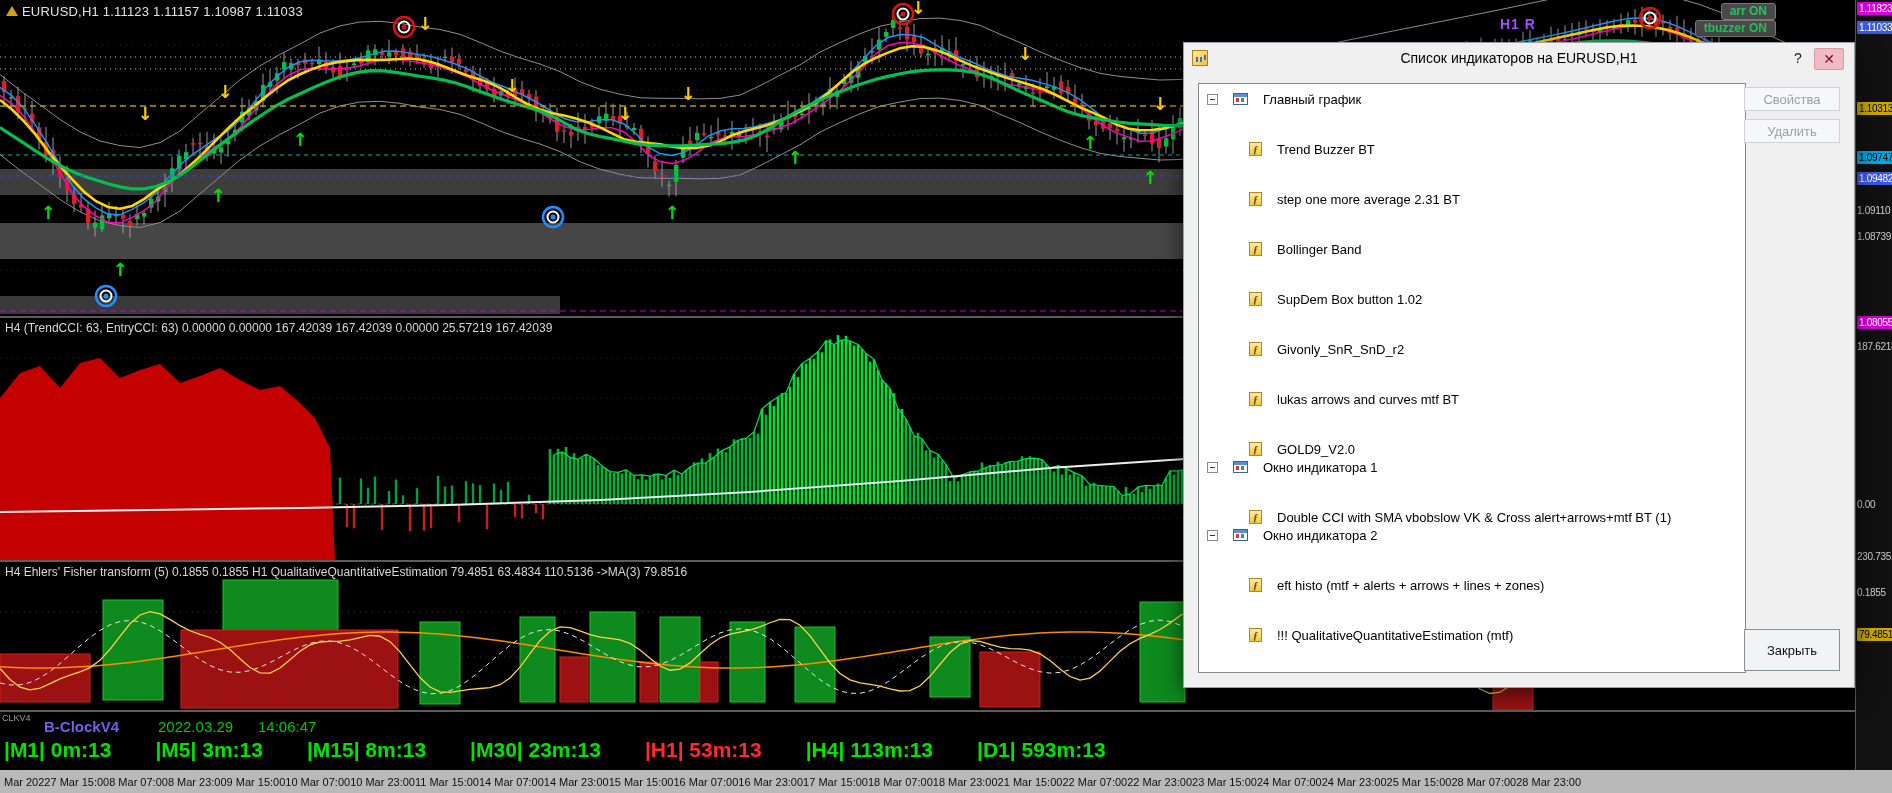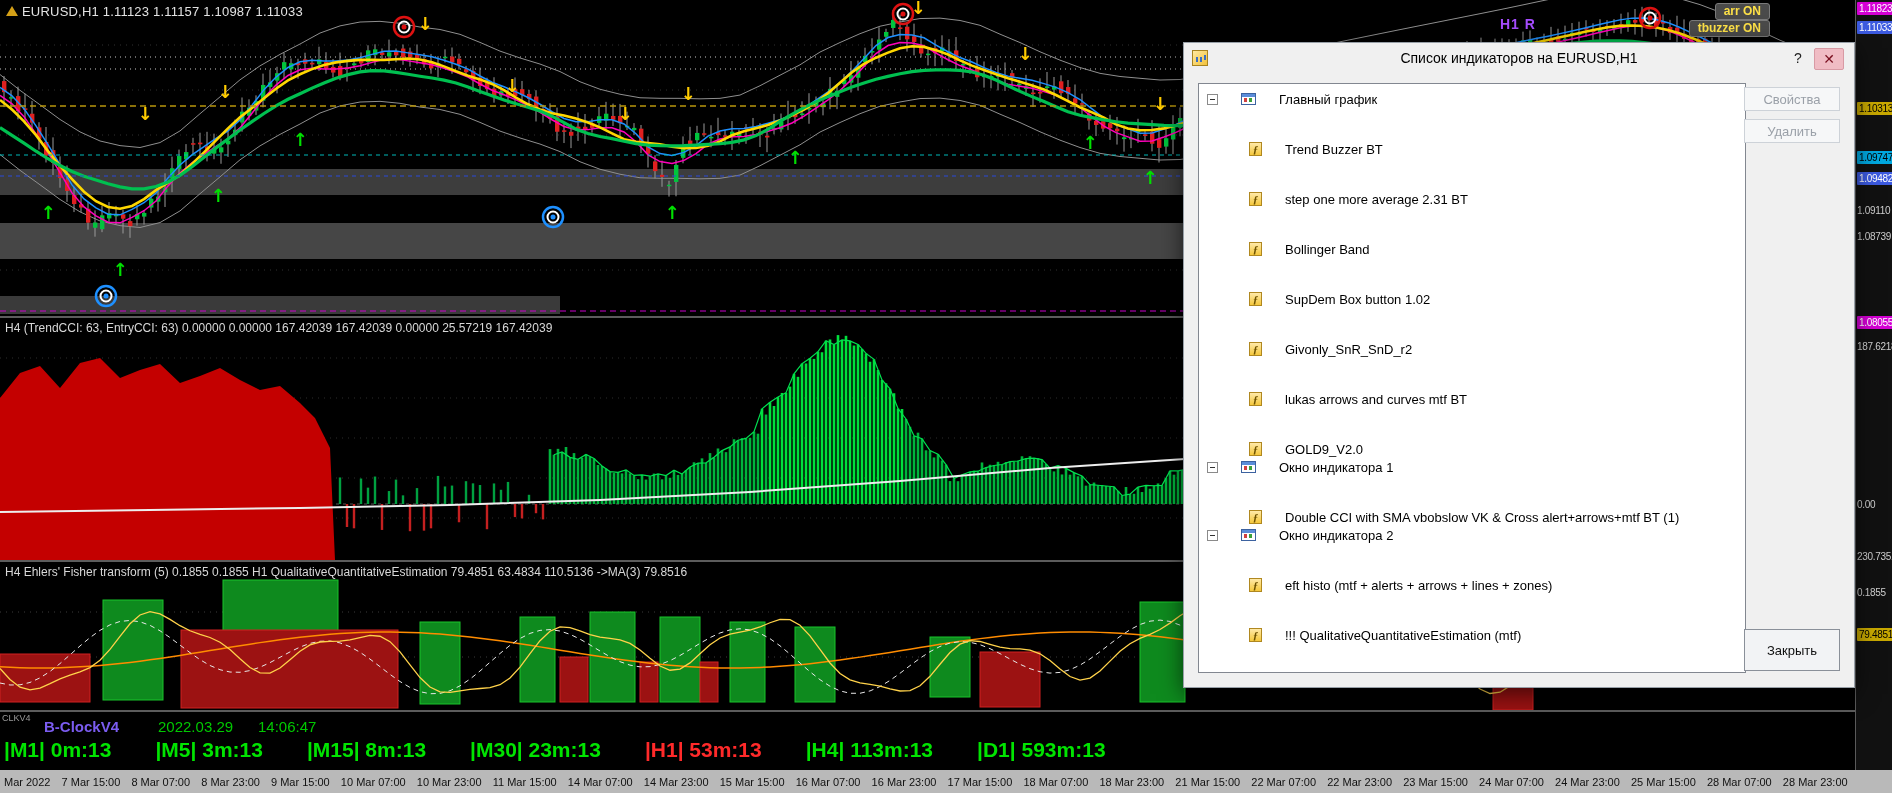--- a/index.html
+++ b/index.html
@@ -2,49 +2,49 @@
 <html><head>
 <meta charset="utf-8">
 <style>
   html,body{margin:0;padding:0;background:#000;}
   #root{position:relative;width:1892px;height:793px;overflow:hidden;background:#000;font-family:"Liberation Sans",sans-serif;}
   svg{display:block;}
   .abs{position:absolute;}
   
   .chart-info{position:absolute;left:22px;top:4px;color:#e2e2e2;font-size:13px;letter-spacing:.2px;}
   .sym-icon{position:absolute;left:6px;top:6px;width:0;height:0;border-left:6px solid transparent;border-right:6px solid transparent;border-bottom:10px solid #d4a017;}
-  .toggle-btn{position:absolute;right:122px;background:#4a4a4a;border:1px solid #7a7a7a;border-radius:3px;color:#fde047;font-size:12px;font-weight:bold;padding:0 8px;height:15px;line-height:15px;}
+  .toggle-btn{position:absolute;right:116px;background:#4a4a4a;border:1px solid #7a7a7a;border-radius:3px;color:#22c55e;font-size:12px;font-weight:bold;padding:0 8px;height:15px;line-height:15px;}
   .mtf-label{position:absolute;left:1500px;top:16px;color:#a64dff;font-weight:bold;font-size:14px;letter-spacing:1px;}
   .ind-label{position:absolute;color:#d8d8d8;font-size:12px;left:5px;white-space:nowrap;}
   .sep{position:absolute;left:0;width:1855px;height:2px;background:#5c5c5c;}
   
   #price-axis{position:absolute;left:1855px;top:0;width:37px;height:770px;background:#111;border-left:1px solid #5a5a5a;}
   .pa-label{position:absolute;left:1px;font-size:10px;line-height:13px;color:#d0d0d0;white-space:nowrap;letter-spacing:-0.3px;}
   .pa-label.tag{padding:0 2px;border-radius:1px;}
   
-  #time-axis{position:absolute;left:0;top:770px;width:1892px;height:23px;background:#b9b9b9;color:#101010;font-size:11px;display:flex;align-items:center;justify-content:space-between;padding:0 44px 0 4px;box-sizing:border-box;}
+  #time-axis{position:absolute;left:0;top:770px;width:1892px;height:23px;background:#b9b9b9;color:#101010;font-size:11px;display:flex;align-items:center;padding:0 44px 0 4px;box-sizing:border-box;}
   #time-axis span{white-space:nowrap;}
   
   #clock{position:absolute;left:0;top:712px;width:1855px;height:58px;}
   .clk-tag{position:absolute;left:2px;top:1px;font-size:9px;color:#9a9a9a;}
   .clk-name{position:absolute;left:44px;top:6px;font-size:15px;font-weight:bold;color:#7b5cf0;}
   .clk-date{position:absolute;left:158px;top:6px;font-size:15px;color:#00c800;}
   .clk-time{position:absolute;left:258px;top:6px;font-size:15px;color:#00c800;}
   #timers{position:absolute;left:4px;top:26px;display:flex;gap:44px;font-size:21px;font-weight:bold;white-space:nowrap;}
   
   .dialog{position:absolute;left:1183px;top:42px;width:672px;height:646px;background:#f0f0f0;border:1px solid #98a0a8;box-shadow:0 6px 22px rgba(0,0,0,.6);box-sizing:border-box;}
   .dlg-titlebar{position:relative;height:30px;}
   .dlg-icon{position:absolute;left:8px;top:7px;width:16px;height:16px;background:linear-gradient(135deg,#ffe9a0,#f2c23c);border:1px solid #a88420;box-sizing:border-box;}
   .dlg-icon::after{content:"";position:absolute;left:3px;bottom:3px;width:2px;height:5px;background:#3b6fc4;box-shadow:4px 0 0 #3b6fc4, 8px -2px 0 #3b6fc4;}
   .dlg-title{position:absolute;left:0;right:0;top:7px;text-align:center;font-size:14px;color:#000;}
   .dlg-btn{position:absolute;top:5px;height:20px;line-height:20px;text-align:center;font-size:14px;color:#222;}
   .dlg-btn.help{right:44px;width:24px;}
   .dlg-btn.close{right:10px;width:28px;background:#f0bcc4;border:1px solid #d89aa4;border-radius:2px;color:#7a1020;}
   .dlg-list{position:absolute;left:14px;top:40px;width:548px;height:590px;background:#fff;border:1px solid #828790;box-sizing:border-box;overflow:hidden;padding-top:6px;}
-  .trow{display:flex;align-items:center;height:18px;gap:23px;padding-left:8px;font-size:13px;color:#000;white-space:nowrap;}
+  .trow{display:flex;align-items:center;height:18px;gap:15px;padding-left:8px;font-size:13px;color:#000;white-space:nowrap;}
   .trow.item{padding-left:50px;margin-top:32px;}
   .minus{width:11px;height:11px;border:1px solid #8a8a8a;background:#fff;display:inline-flex;align-items:center;justify-content:center;flex:none;box-sizing:border-box;}
   .minus::after{content:"";width:5px;height:1px;background:#333;}
   .ico-win{width:15px;height:12px;border:1px solid #3c62a0;background:#fff;position:relative;flex:none;box-sizing:border-box;}
   .ico-win::before{content:"";position:absolute;left:0;top:0;right:0;height:3px;background:#5b8dd9;}
   .ico-win::after{content:"";position:absolute;left:2px;bottom:2px;width:3px;height:4px;background:#d04040;box-shadow:5px 0 0 #3aa03a;}
   .ico-f{width:13px;height:14px;background:linear-gradient(#ffe9a8,#f5c83c);border:1px solid #b08820;color:#6e5200;font:italic bold 11px "Liberation Serif",serif;display:inline-flex;align-items:center;justify-content:center;flex:none;box-sizing:border-box;}
   .ico-f::after{content:"ƒ";}
   .side-btn{position:absolute;right:14px;width:96px;height:24px;font-size:13px;font-family:"Liberation Sans",sans-serif;border:1px solid #cdd2d8;background:#f6f7f8;color:#9aa0a8;}
   #btn-props{top:44px;}

